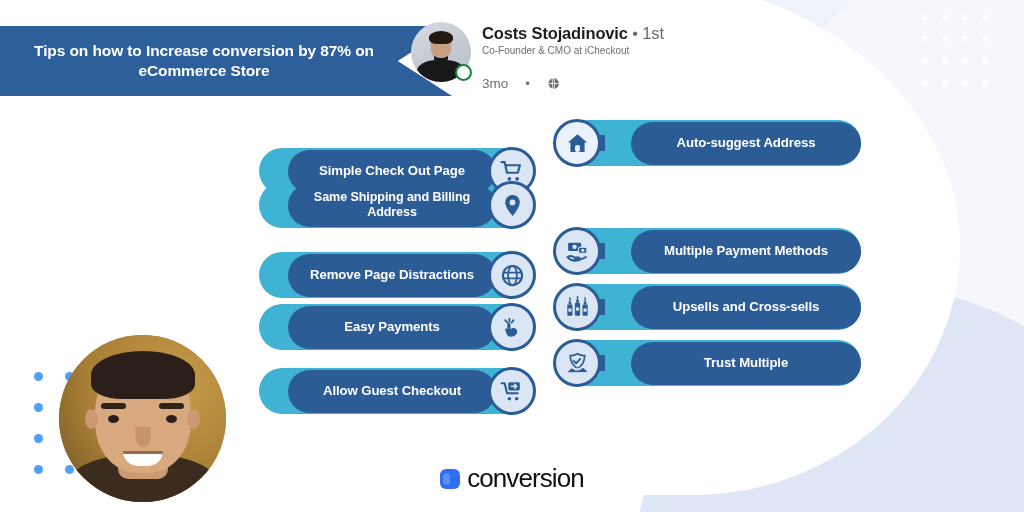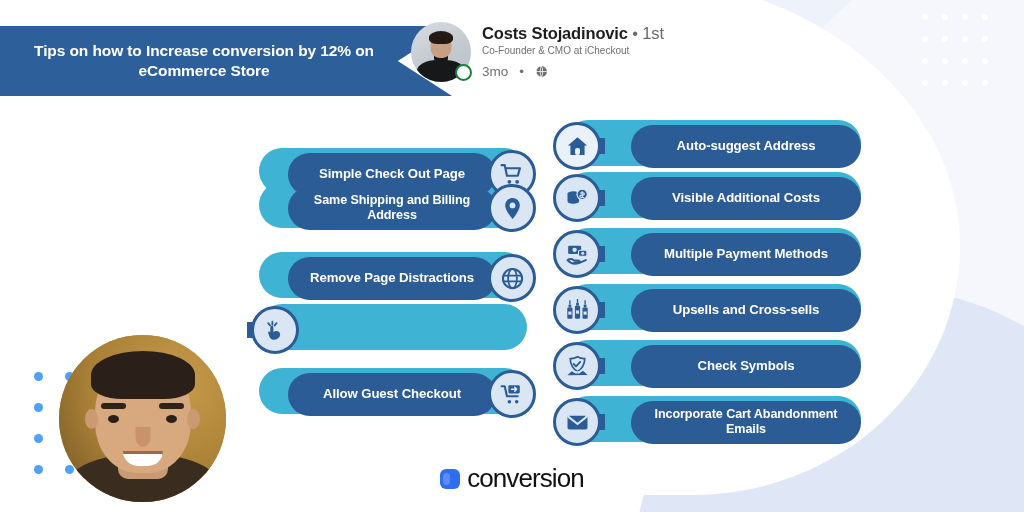--- a/index.html
+++ b/index.html
@@ -107,32 +107,32 @@
     background:#ffffff; border:2.5px solid #14833b;
   }
   .author-text { padding-top:2px; }
   .author-name {
     font-size:16.5px; color:#1d1d1d; font-weight:bold; letter-spacing:-0.15px;
     white-space:nowrap;
   }
   .author-name .degree { color:#6b6b6b; font-weight:normal; }
   .author-role { font-size:10px; color:#6f6f6f; margin-top:2px; }
   .author-meta {
-    font-size:13.5px; color:#6f6f6f; margin-top:8px;
-    display:flex; align-items:center; gap:11px;
+    font-size:13.5px; color:#6f6f6f; margin-top:20px;
+    display:flex; align-items:center; gap:17px;
   }
   .globe-sm { width:13px; height:13px; display:block; }
 
   
   .info { position:absolute; inset:0; z-index:4; }
 
   .row {
     position:absolute;
     display:flex; align-items:center;
-    height:52px;
+    height:46px;
   }
   .row-left  { left:259px; }
   .row-right { left:553px; }
 
   
   .teal {
     position:absolute; top:0;
     height:46px; border-radius:23px;
     background:#3fb3d4;
   }
@@ -307,21 +307,21 @@
     <i style="visibility: hidden;"></i>
     <i style="visibility: hidden;"></i>
     <i></i>
     <i></i>
     <i></i>
     <i></i>
     <i style="visibility: hidden;"></i>
   </div>
 
 <div class="banner">
-  <div class="banner-title">Tips on how to Increase conversion by 12% on eCommerce Store</div>
+  <div class="banner-title">Tips on how to Increase conversion by 87% on eCommerce Store</div>
 </div>
 
 <div class="author">
   <div class="avatar-wrap">
     <div class="avatar">
       <div class="av-body"></div>
       <div class="av-neck"></div>
       <div class="av-head"></div>
       <div class="av-hair"></div>
     </div>
@@ -387,20 +387,23 @@
           <svg viewBox="0 0 24 24">
             <circle cx="12" cy="12" r="9.2" fill="none" stroke="#2b5c96" stroke-width="2"></circle>
             <ellipse cx="12" cy="12" rx="4.2" ry="9.2" fill="none" stroke="#2b5c96" stroke-width="1.7"></ellipse>
             <path d="M3 9.2h18M3 14.8h18" stroke="#2b5c96" stroke-width="1.7"></path>
           </svg>
         </div>
       </div>
     </div>
     <div class="row row-left" style="top: 304px;">
       <div class="teal"></div>
+      <div class="pill">
+        <div class="pill-label">Easy Payments</div>
+      </div>
       <div class="badge">
         <div class="tab"></div>
         <div class="disc">
           <svg viewBox="0 0 24 24">
             <path d="M9 3.5v3M5 5l1.8 2.2M13 5l-1.8 2.2" stroke="#2b5c96" stroke-width="1.8" stroke-linecap="round"></path>
             <path d="M7 11.5V9a1.5 1.5 0 013 0v4.4l1.2-.5c2.6-1 4.8.3 5.2 2.3.4 2-1 4.4-3.4 5.2-2.6.9-5.2.2-6.5-1.8L5 14.5c-.5-.9.7-2 1.6-1.2L7 13.8z" fill="#2b5c96"></path>
           </svg>
         </div>
       </div>
     </div>
@@ -428,38 +431,20 @@
         <div class="tab"></div>
         <div class="disc ringed">
           <svg viewBox="0 0 24 24">
             <path d="M12 3.2L2.8 11h2.4v9.2h13.6V11h2.4z" fill="#2b5c96"></path>
             <rect x="9.6" y="13.4" width="4.8" height="6.8" rx="2.1" fill="#eaf1fb"></rect>
           </svg>
         </div>
       </div>
       <div class="pill">
         <div class="pill-label">Auto-suggest Address</div>
-      </div>
-    </div>
-    <div class="row row-right" style="top: 172px;">
-      <div class="teal"></div>
-      <div class="badge">
-        <div class="tab"></div>
-        <div class="disc">
-          <svg viewBox="0 0 24 24">
-            <ellipse cx="8" cy="7.5" rx="5.6" ry="2.4" fill="#2b5c96"></ellipse>
-            <path d="M2.4 7.5v3.2c0 1.3 2.5 2.4 5.6 2.4s5.6-1.1 5.6-2.4V7.5" fill="#2b5c96"></path>
-            <path d="M2.4 11.4v3.2c0 1.3 2.5 2.4 5.6 2.4s5.6-1.1 5.6-2.4v-3.2" fill="#2b5c96"></path>
-            <circle cx="16.5" cy="8" r="5" fill="#2b5c96" stroke="#dbe6f5" stroke-width="1.2"></circle>
-            <path d="M16.5 5.3v5.4M15 6.6h2.4a1.1 1.1 0 010 2.2H15.4a1.1 1.1 0 000 2.2h2.6" stroke="#dbe6f5" stroke-width="1.1" fill="none" stroke-linecap="round"></path>
-          </svg>
-        </div>
-      </div>
-      <div class="pill">
-        <div class="pill-label">Visible Additional Costs</div>
       </div>
     </div>
     <div class="row row-right" style="top: 228px;">
       <div class="teal"></div>
       <div class="badge">
         <div class="tab"></div>
         <div class="disc">
           <svg viewBox="0 0 24 24">
             <rect x="3" y="3.5" width="12.5" height="8" rx="1.2" fill="#2b5c96"></rect>
             <circle cx="9.2" cy="7.5" r="2.1" fill="#dbe6f5"></circle>
@@ -504,36 +489,21 @@
         <div class="disc">
           <svg viewBox="0 0 24 24">
             <path d="M12 2.6c2.6 1.6 5 2 7 1.8-.2 6.4-2.8 10-7 12.4-4.2-2.4-6.8-6-7-12.4 2 .2 4.4-.2 7-1.8z" fill="none" stroke="#2b5c96" stroke-width="1.6"></path>
             <path d="M8.4 9.6l2.2 2.2 4-4.2" fill="none" stroke="#2b5c96" stroke-width="1.8" stroke-linecap="round" stroke-linejoin="round"></path>
             <path d="M2.4 20.5l4-4 3.6 2.2h3.4l4-2.6 4.2 4" fill="#2b5c96"></path>
             <path d="M6.6 15.2l3.2 2h3.6l3.6-2.4" fill="none" stroke="#dbe6f5" stroke-width="1.2"></path>
           </svg>
         </div>
       </div>
       <div class="pill">
-        <div class="pill-label">Check Symbols</div>
-      </div>
-    </div>
-    <div class="row row-right" style="top: 396px;">
-      <div class="teal"></div>
-      <div class="badge">
-        <div class="tab"></div>
-        <div class="disc">
-          <svg viewBox="0 0 24 24">
-            <rect x="2.4" y="5.4" width="19.2" height="13.2" rx="1.8" fill="#2b5c96"></rect>
-            <path d="M3.4 6.6L12 13.4l8.6-6.8" fill="none" stroke="#dbe6f5" stroke-width="1.9" stroke-linecap="round" stroke-linejoin="round"></path>
-          </svg>
-        </div>
-      </div>
-      <div class="pill">
-        <div class="pill-label sm">Incorporate Cart Abandonment Emails</div>
+        <div class="pill-label">Trust Multiple</div>
       </div>
     </div>
   </div>
 
 <div class="portrait">
   <div class="p-bg"></div>
   <div class="p-shoulders"></div>
   <div class="p-neck"></div>
   <div class="p-face"></div>
   <div class="p-ear l"></div>

